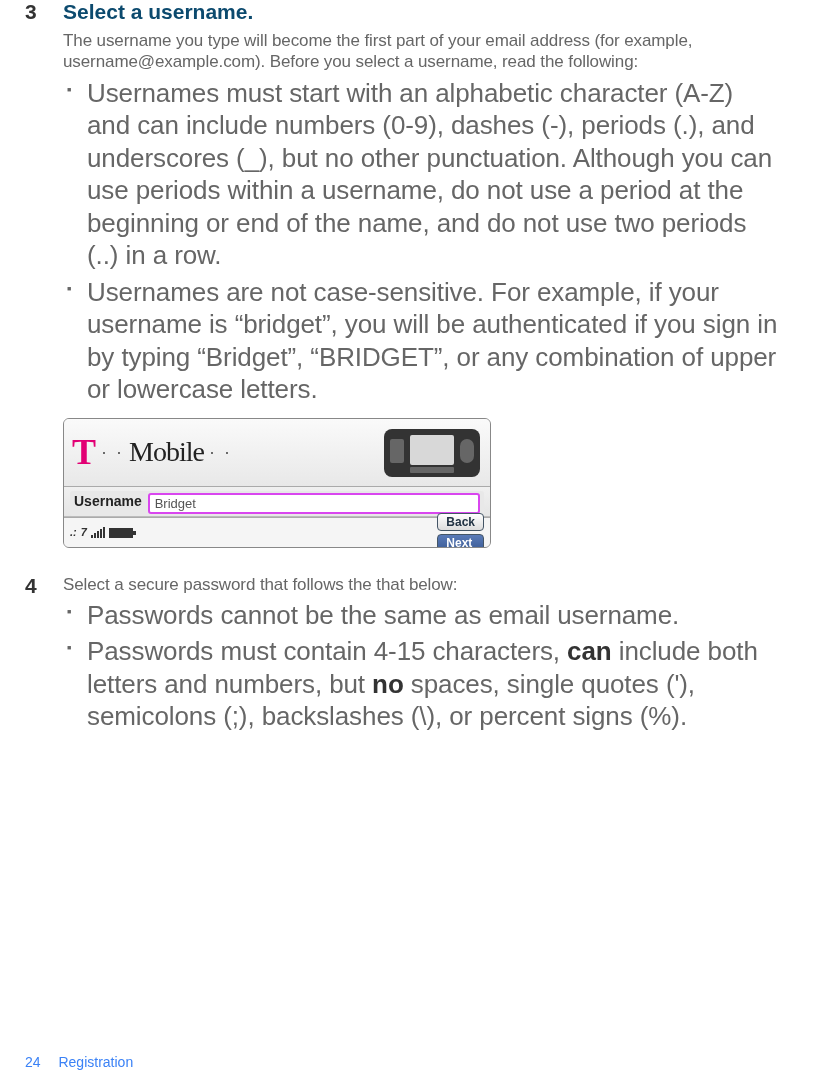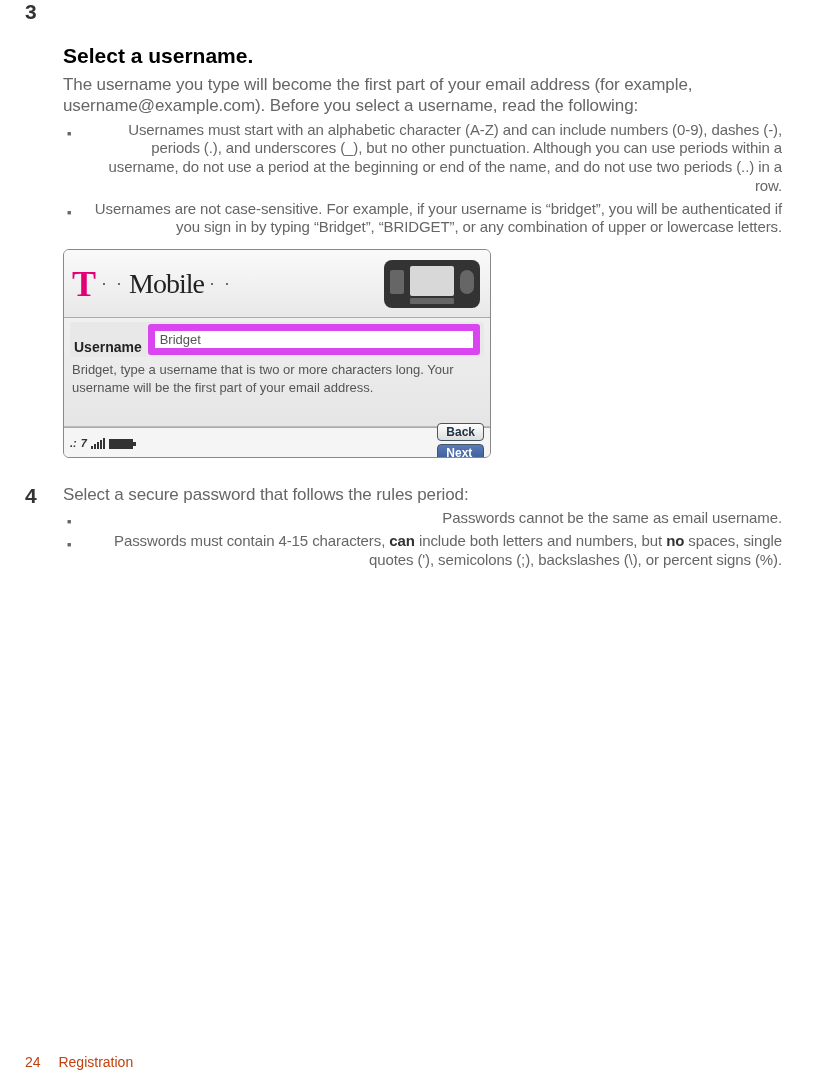--- a/index.html
+++ b/index.html
@@ -16,44 +16,42 @@
     .step-num {
       font-weight: bold;
       color: #333;
       font-size: 21px;
       min-width: 20px;
       font-family: Arial, sans-serif;
     }
     .step-body { flex: 1; }
     .step-title {
       font-weight: bold;
-      color: #000000;
+      color: #0c4a6e;
       font-size: 21px;
       margin-bottom: 6px;
       font-family: Arial, sans-serif;
-      margin-top: 44px;
     }
     .para {
       font-size: 17px;
       line-height: 1.25;
       color: #666;
       margin-bottom: 4px;
       letter-spacing: -0.1px;
     }
     .bold { font-weight: bold; color: #333; }
     ul.bullets { list-style: none; padding: 0; margin: 4px 0 4px 0; }
     ul.bullets li {
       position: relative;
       padding-left: 24px;
-      font-size: 15px;
+      font-size: 26px;
       line-height: 1.25;
       color: #666;
       margin-bottom: 4px;
       letter-spacing: -0.1px;
-      text-align: right;
     }
     ul.bullets li::before {
       content: "■";
       position: absolute;
       left: 4px;
       top: 9px;
       font-size: 7px;
       color: #666;
     }
     .screenshot {
@@ -104,36 +102,36 @@
     .dev-body { fill: #333; }
     .dev-screen { fill: #d8d8d8; }
     .dev-keys { fill: #666; }
     .ss-mid {
       padding: 4px 6px 0 6px;
       background: linear-gradient(#f0f0f0, #e5e5e5);
       border-bottom: 1px solid #bbb;
     }
     .ss-field {
       display: flex;
-      align-items: flex-end;
+      align-items: flex-start;
       gap: 6px;
       background: #e8e8e8;
       padding: 2px 4px;
       border-radius: 3px;
     }
     .ss-label {
       font-weight: bold;
       font-size: 14px;
       color: #222;
       font-family: Verdana, sans-serif;
     }
     .ss-input {
       flex: 1;
       background: #fff;
-      border: 7px solid #d946ef;
+      border: 2px solid #d946ef;
       border-radius: 3px;
       padding: 1px 5px;
       font-size: 13px;
       color: #555;
       font-family: Verdana, sans-serif;
     }
     .ss-hint {
       font-size: 13px;
       color: #555;
       font-family: Verdana, sans-serif;
@@ -186,21 +184,21 @@
       content: ""; position: absolute;
       right: -5px; top: 1px; width: 3px; height: 4px;
       background: #333;
     }
     .battery-fill { width: 100%; height: 100%; background: #333; }
     .page-footer {
       position: absolute;
       bottom: 18px;
       left: 25px;
       font-size: 14px;
-      color: #c2410c;
+      color: #3b82f6;
     }
     .page-footer .pn { margin-right: 14px; }
   </style>
 </head>
 <body>
 
 <div class="step">
   <div class="step-num">3</div>
   <div class="step-body">
     <div class="step-title">Select a username.</div>
@@ -224,21 +222,20 @@
           <rect class="dev-keys" x="8" y="14" width="14" height="24" rx="2"></rect>
           <rect class="dev-keys" x="78" y="14" width="14" height="24" rx="7"></rect>
           <rect class="dev-keys" x="28" y="42" width="44" height="6" rx="1"></rect>
         </svg>
       </div>
       <div class="ss-mid">
         <div class="ss-field">
           <span class="ss-label">Username</span>
           <div class="ss-input">Bridget</div>
         </div>
-        <div class="ss-hint">Bridget, type a username that is two or more characters long. Your username will be the first part of your email address.</div>
       </div>
       <div class="ss-footer">
         <div class="signal">
           <span class="sig-txt">.:</span>
           <span class="sig-txt">7</span>
           <div class="sig-bars">
               <span></span>
               <span></span>
               <span></span>
               <span></span>
@@ -253,21 +250,21 @@
           <div class="ss-btn primary">Next</div>
         </div>
       </div>
     </div>
   </div>
 </div>
 
 <div class="step">
   <div class="step-num">4</div>
   <div class="step-body">
-    <div class="para">Select a secure password that follows the rules period:</div>
+    <div class="para">Select a secure password that follows the that below:</div>
     <ul class="bullets">
       <li>Passwords cannot be the same as email username.</li>
       <li>
         <span>Passwords must contain 4-15 characters, </span><span class="bold">can</span><span> include both letters and numbers, but </span><span class="bold">no</span><span> spaces, single quotes ('), semicolons (;), backslashes (\), or percent signs (%).</span>
       </li>
     </ul>
   </div>
 </div>
 
 <div class="page-footer">

